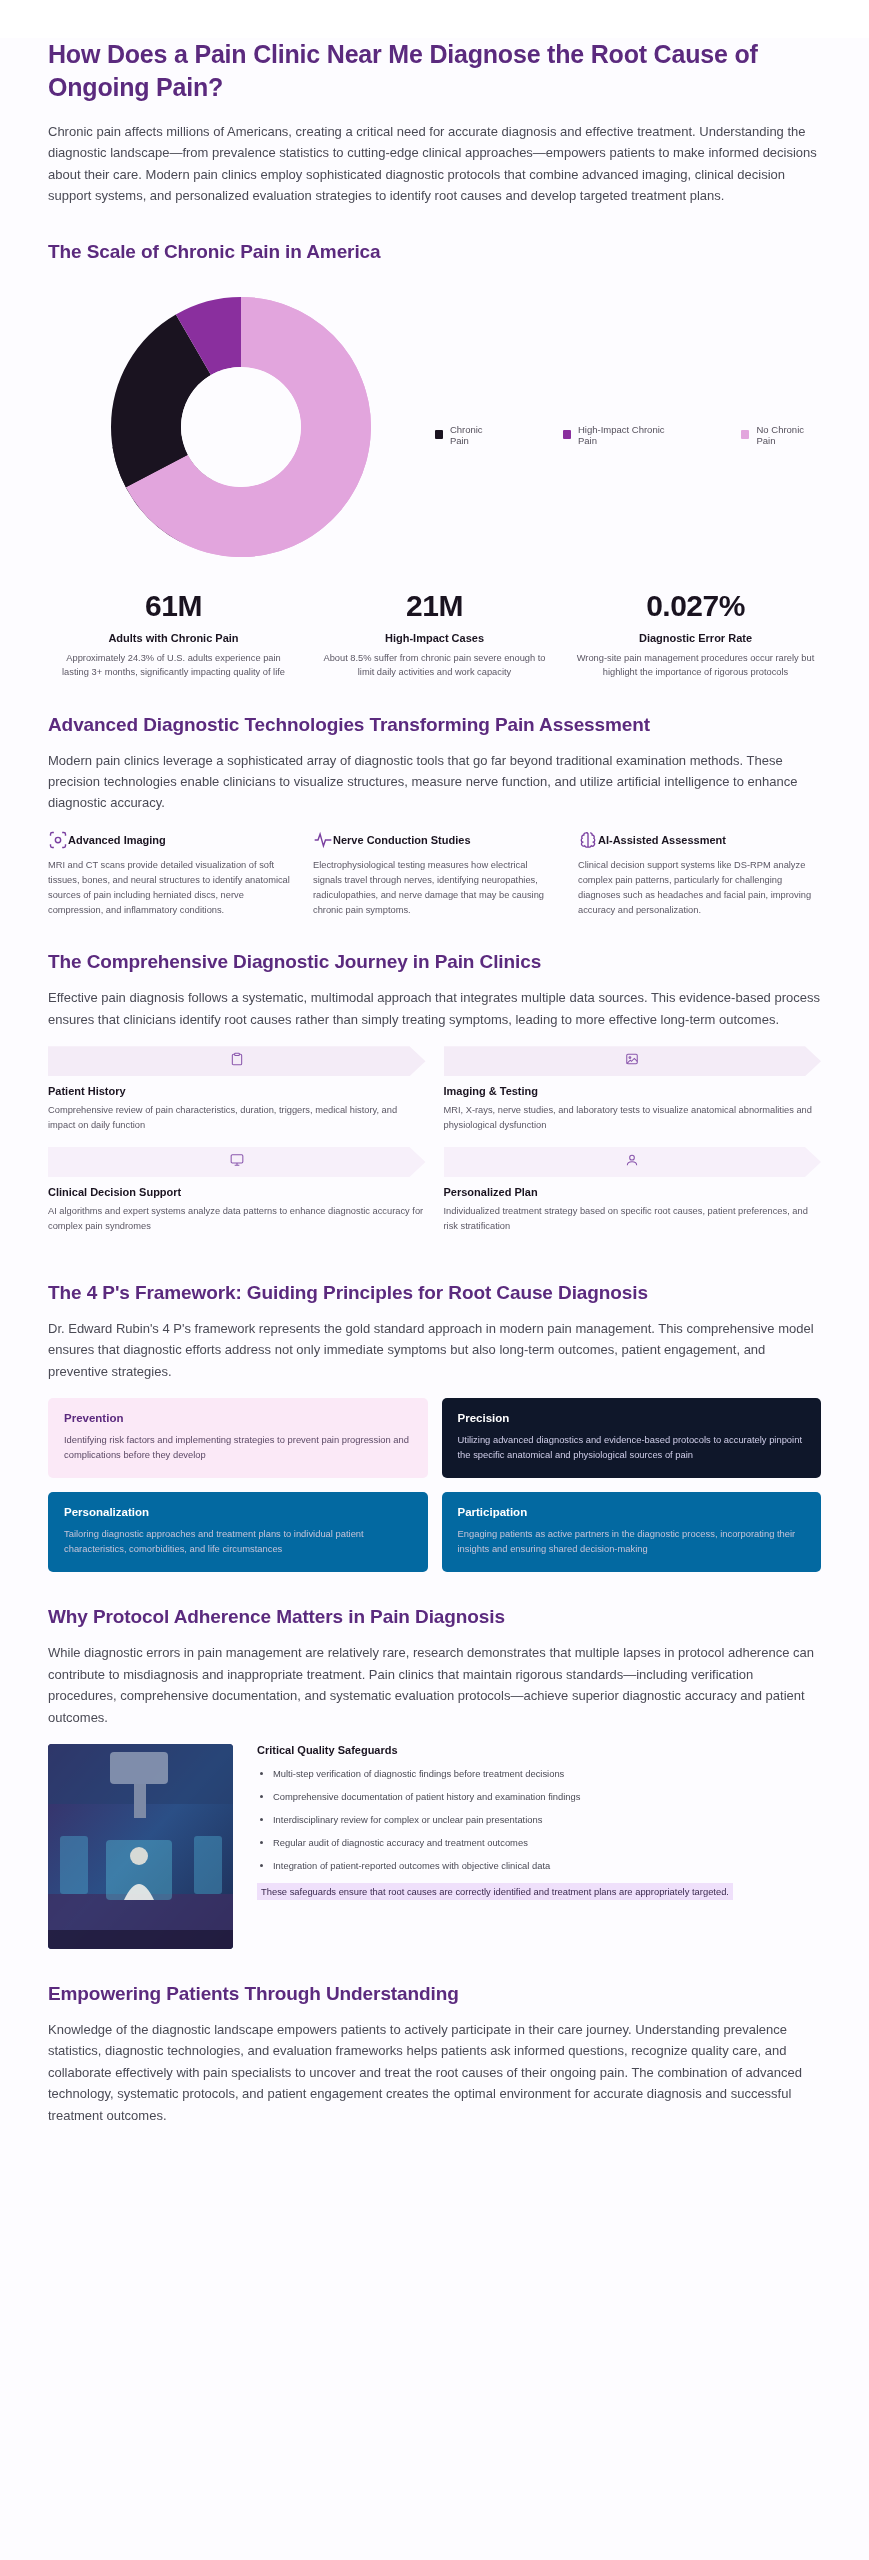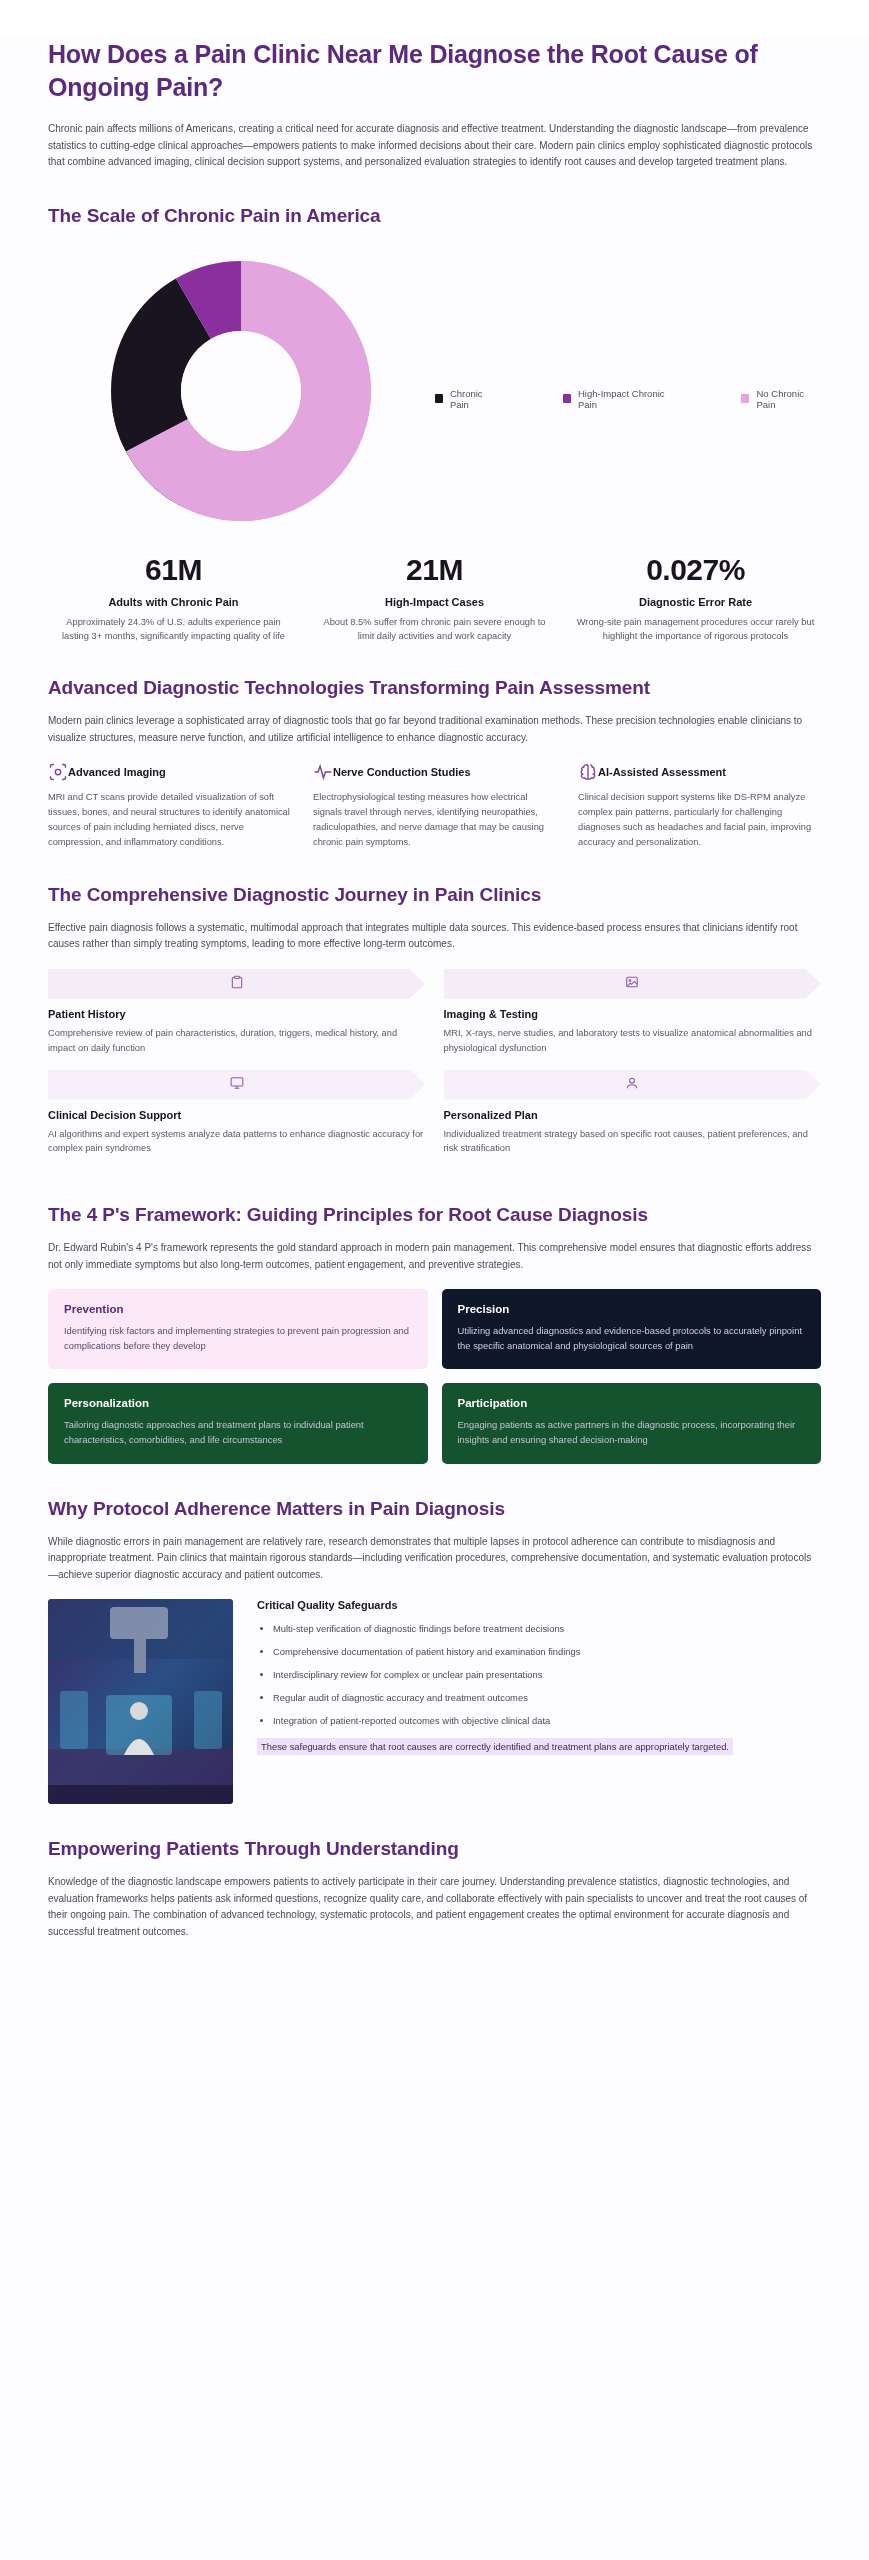--- a/index.html
+++ b/index.html
@@ -26,21 +26,21 @@
     letter-spacing: -0.2px;
   }
   h2.section {
     font-size: 19px;
     color: #5b2a7e;
     font-weight: bold;
     margin: 34px 0 14px 0;
     letter-spacing: -0.1px;
   }
   p.body {
-    font-size: 10px;
+    font-size: 13px;
     line-height: 1.65;
     color: #4a4a55;
     margin: 0 0 12px 0;
   }
 
   
   .chart-block { margin: 24px 0 4px 0; display: flex; align-items: center; }
   .donut-outer { width: 100%; display: flex; justify-content: center; }
   .legend {
     display: flex; justify-content: center; gap: 62px;
@@ -89,21 +89,21 @@
   .ps-grid { display: grid; grid-template-columns: 1fr 1fr; gap: 14px; margin-top: 16px; }
   .p-card { border-radius: 5px; padding: 14px 16px 16px 16px; }
   .p-card .p-title { font-size: 11.5px; font-weight: bold; margin-bottom: 8px; }
   .p-card .p-desc { font-size: 9.4px; line-height: 1.6; }
   .p-light { background: #fbe9f7; }
   .p-light .p-title { color: #5b2a7e; }
   .p-light .p-desc { color: #5c4a66; }
   .p-dark { background: #0f172a; }
   .p-dark .p-title { color: #ffffff; }
   .p-dark .p-desc { color: #cfcde8; }
-  .p-navy { background: #14532d; }
+  .p-navy { background: #0369a1; }
   .p-navy .p-title { color: #ffffff; }
   .p-navy .p-desc { color: #c6c3d8; }
 
   
   .safe-row { display: grid; grid-template-columns: 185px 1fr; gap: 24px; margin-top: 16px; }
   .safe-img {
     height: 205px; border-radius: 4px; overflow: hidden; position: relative;
     background: linear-gradient(160deg, #2a1a4e 0%, #3a2a6e 40%, #1d3a63 100%);
   }
   .safe-title { font-size: 11px; font-weight: bold; color: #1a1320; margin-bottom: 10px; }

